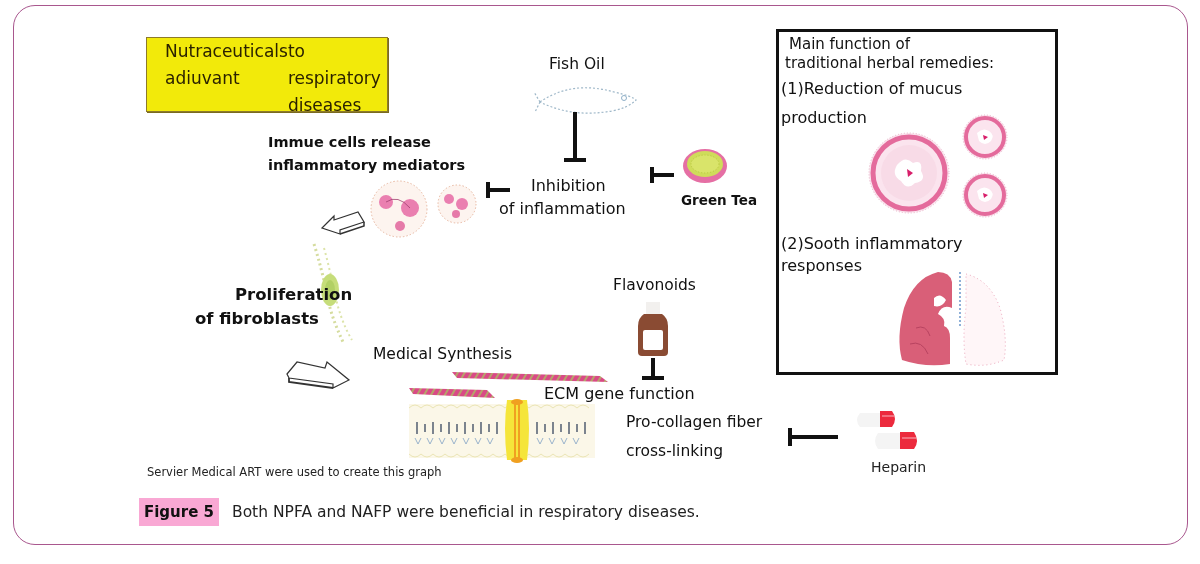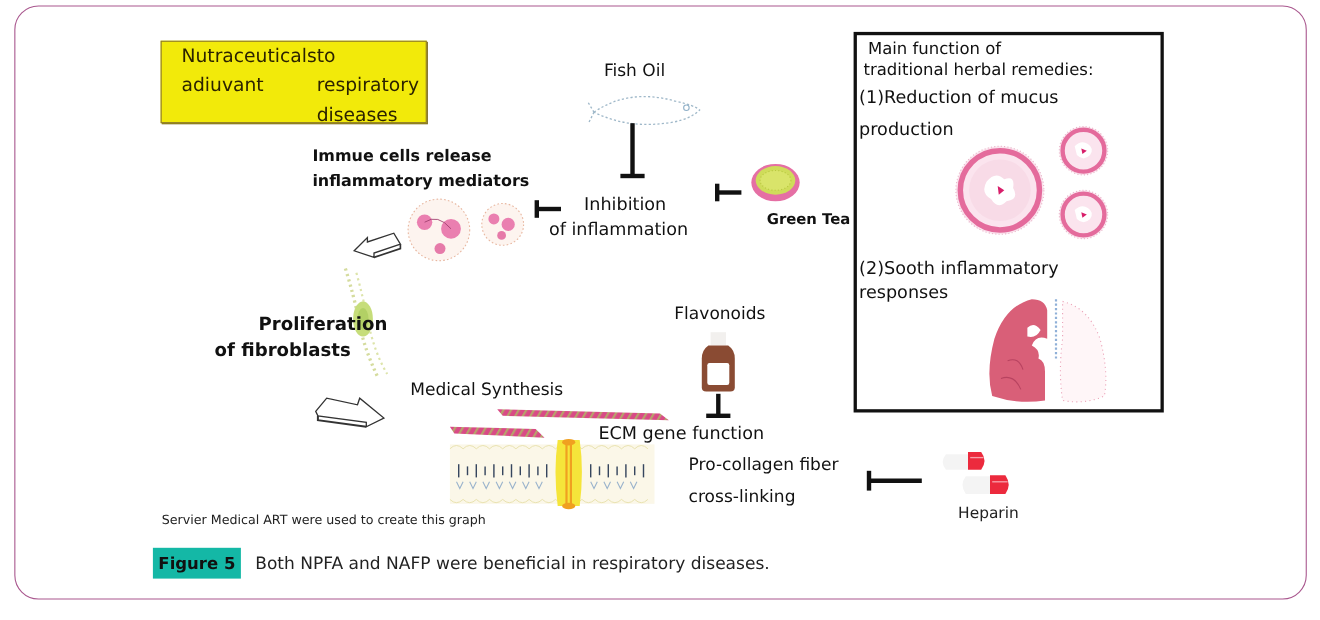--- a/index.html
+++ b/index.html
@@ -2,26 +2,26 @@
 <html><head>
 <meta charset="utf-8">
 <style>
   html, body { margin:0; padding:0; background:#ffffff; }
   body { width:1200px; height:564px; position:relative; overflow:hidden; font-family:"Liberation Sans", "DejaVu Sans", sans-serif; color:#111; }
   .frame { position:absolute; left:13px; top:5px; width:1175px; height:540px; border:1.5px solid #a9578e; border-radius:22px; box-sizing:border-box; }
   .abs { position:absolute; }
   .title-box { left:146px; top:37px; width:242px; height:75px; background:#f2ea0a; border:1px solid #8d7a2a; box-shadow:1px 1px 0 #7a6a20; box-sizing:border-box; display:flex; flex-direction:row; justify-content:space-between; padding-left:18px; }
   .title-box span { font-size:17px; color:#2b2200; line-height:27px; font-family:"DejaVu Sans", sans-serif; }
   .lbl { font-family:"DejaVu Sans", sans-serif; font-size:15.5px; color:#111; white-space:nowrap; }
-  .lbl-b { font-family:"DejaVu Sans", sans-serif; font-weight:bold; font-size:14.5px; color:#111; white-space:nowrap;margin-left:16px; }
+  .lbl-b { font-family:"DejaVu Sans", sans-serif; font-weight:bold; font-size:14.5px; color:#111; white-space:nowrap; }
   .lbl-bb { font-family:"DejaVu Sans", sans-serif; font-weight:bold; font-size:16.5px; color:#111; white-space:nowrap; line-height:25px; }
   .herbal-box { left:776px; top:29px; width:282px; height:346px; border:3px solid #111; box-sizing:border-box; }
   .herbal-box .t { position:absolute; font-family:"DejaVu Sans", sans-serif; font-size:15px; color:#111; white-space:nowrap; }
   .credit { left:147px; top:465px; font-size:11.5px; color:#222; font-family:"DejaVu Sans", sans-serif; }
-  .caption-tag { left:139px; top:498px; width:80px; height:28px; background:#14b8a6; display:flex; align-items:center; justify-content:center; font-weight:bold; font-size:15px; color:#111; font-family:"DejaVu Sans", sans-serif; }
+  .caption-tag { left:139px; top:498px; width:80px; height:28px; background:#f9a8d4; display:flex; align-items:center; justify-content:center; font-weight:bold; font-size:15px; color:#111; font-family:"DejaVu Sans", sans-serif; }
   .caption-text { left:232px; top:503px; font-size:15.5px; color:#222; font-family:"DejaVu Sans", sans-serif; white-space:nowrap; }
   svg { position:absolute; overflow:visible; }
 </style>
 </head>
 <body>
 
 <div class="frame"></div>
 
 <div class="abs title-box">
   <span>Nutraceuticals adiuvant</span>

